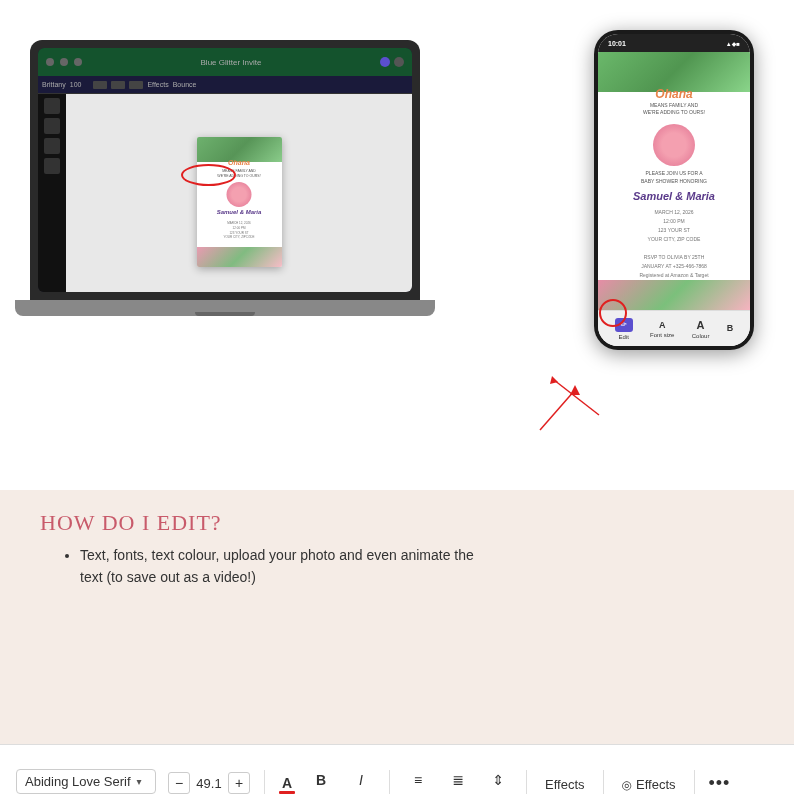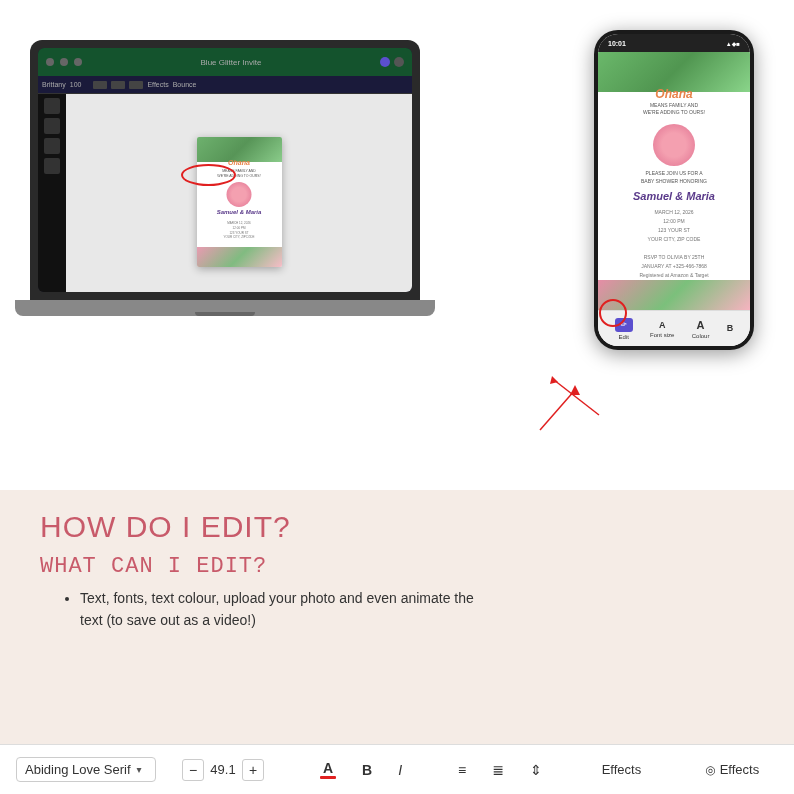--- a/index.html
+++ b/index.html
@@ -445,27 +445,27 @@
 
     
     .bottom-section {
       background: #f5ece6;
       height: 304px;
       padding: 20px 40px 0;
       position: relative;
     }
 
     .how-heading {
-      font-size: 30px;
+      font-size: 22px;
       color: #c85a6a;
       font-weight: 400;
       text-transform: uppercase;
       letter-spacing: 1px;
       margin-bottom: 8px;
-      font-family: Liberation Sans, sans-serif;
+      font-family: Liberation Serif, serif;
     }
 
     .bullet-item {
       font-size: 14px;
       color: #333;
       line-height: 1.6;
       margin-left: 20px;
       list-style-type: disc;
       margin-bottom: 12px;
     }
@@ -484,23 +484,23 @@
     
     .bottom-toolbar {
       position: absolute;
       bottom: 0;
       left: 0;
       right: 0;
       height: 50px;
       background: #fff;
       border-top: 1px solid #ddd;
       display: flex;
-      align-items: center;
+      align-items: flex-end;
       padding: 0 16px;
-      gap: 26px;
+      gap: 12px;
       margin-top: 15px;
     }
 
     .font-selector {
       display: flex;
       align-items: center;
       border: 1px solid #ccc;
       border-radius: 4px;
       padding: 4px 8px;
       gap: 6px;
@@ -741,21 +741,20 @@
       <line x1="55" y1="45" x2="10" y2="10" stroke="#e02020" stroke-width="1.5"></line>
       <polygon points="8,6 6,14 14,12" fill="#e02020"></polygon>
     </svg>
   </div>
 
 </div>
 
 <div class="bottom-section">
   <h2 class="how-heading">How Do I Edit?</h2>
 
-  <h2 class="what-heading">What Can I Edit?</h2>
   <ul>
     <li class="bullet-item">Text, fonts, text colour, upload your photo and even animate the<br>text (to save out as a video!)</li>
   </ul>
 
   <div class="bottom-toolbar">
 
     <div class="font-selector">
       <span>Abiding Love Serif</span>
       <span class="chevron-down">▾</span>
     </div>

